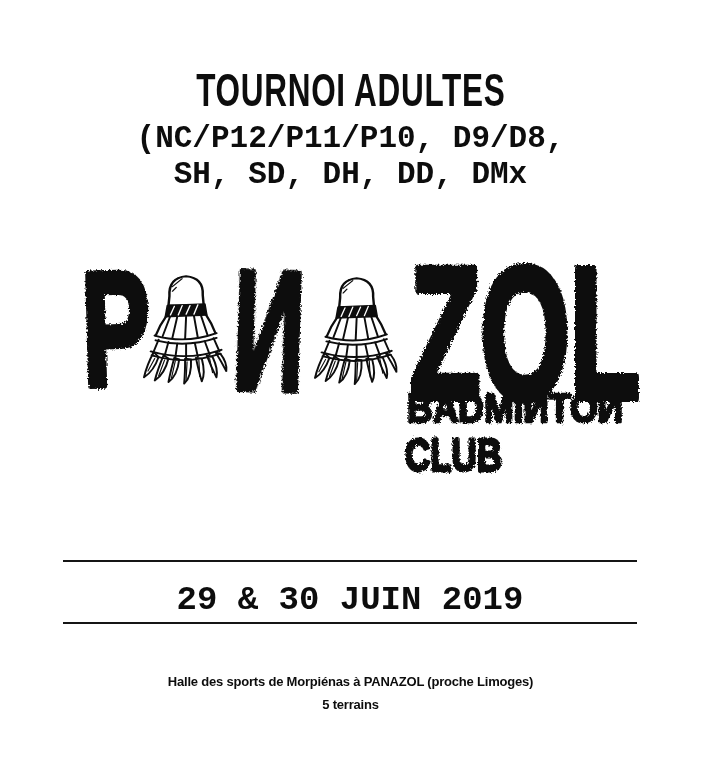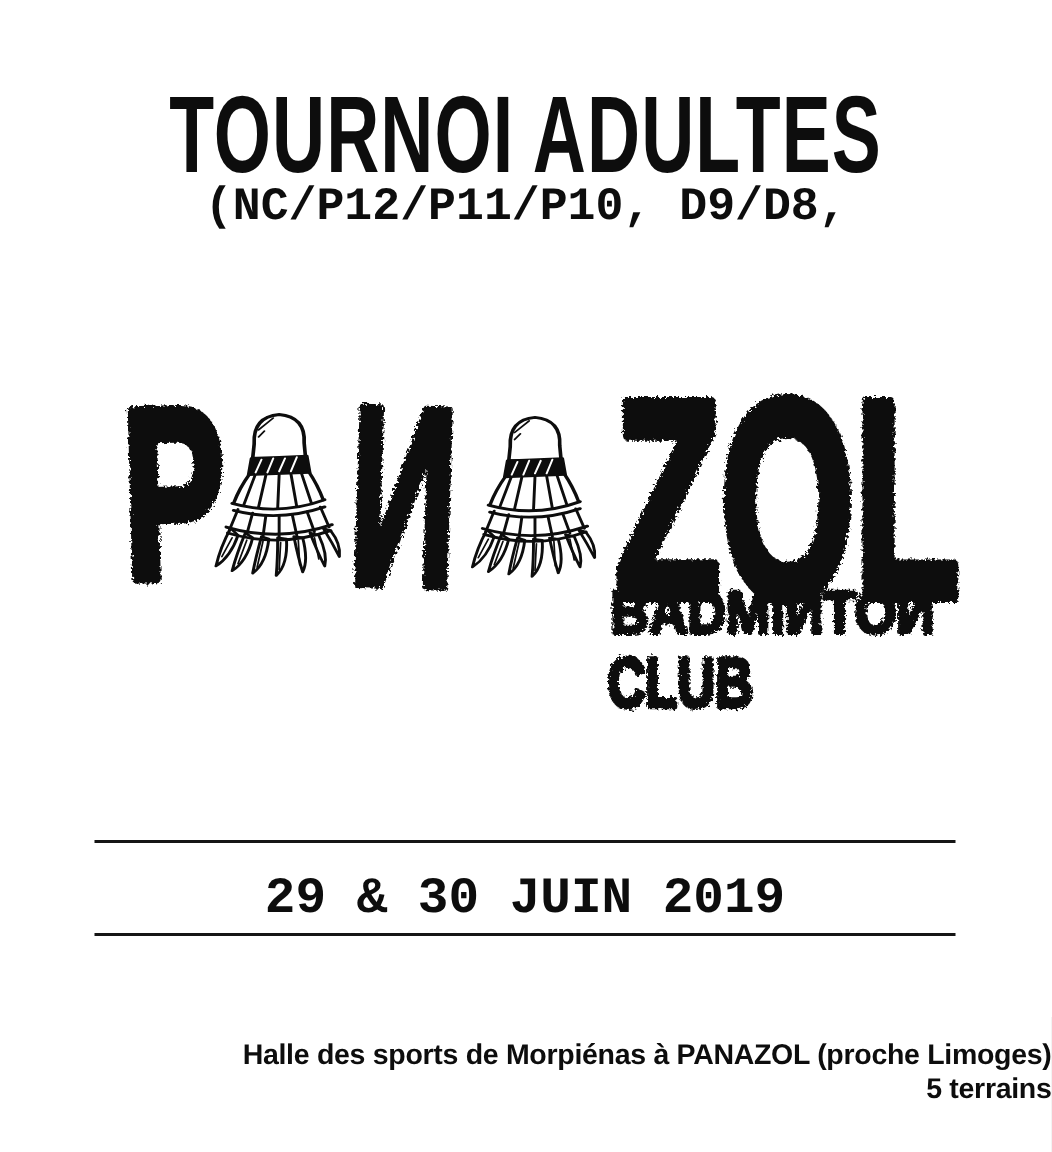--- a/index.html
+++ b/index.html
@@ -12,21 +12,21 @@
     color: #0d0d0d;
     overflow: hidden;
     font-family: "Liberation Sans", sans-serif;
   }
   
   .title {
     position: absolute;
     top: 66px; left: 0; width: 100%;
     text-align: center;
     font-weight: 700;
-    font-size: 70px;
+    font-size: 45px;
     line-height: 46px;
     white-space: nowrap;
     letter-spacing: 1px;
   }
   .title-inner {
     display: inline-block;
     transform: scale(0.70, 1.04);
     transform-origin: center top;
   }
   
@@ -63,39 +63,39 @@
     display: flex; align-items: center; justify-content: center;
     font-family: "Liberation Mono", "DejaVu Sans Mono", monospace;
     font-weight: 700;
     font-size: 34px;
     white-space: nowrap;
   }
   
   .footer {
     position: absolute;
     top: 670px; left: 0; width: 100%;
-    text-align: right;
+    text-align: center;
     font-weight: 700;
-    font-size: 19px;
+    font-size: 13px;
     line-height: 23px;
     letter-spacing: -0.2px;
-    margin-top: 22px;
   }
 </style>
 </head>
 <body>
 
 <div class="poster">
 
   <div class="title">
     <span class="title-inner">TOURNOI ADULTES</span>
   </div>
 
   <div class="cats">
     <div>(NC/P12/P11/P10, D9/D8,</div>
+    <div>SH, SD, DH, DD, DMx</div>
   </div>
 
   <svg class="logo-svg" width="584" height="232" viewBox="0 0 584 232">
     <defs>
       <filter id="roughen" x="-8%" y="-8%" width="116%" height="116%">
         <feTurbulence type="fractalNoise" baseFrequency="0.55" numOctaves="2" result="n"></feTurbulence>
         <feDisplacementMap in="SourceGraphic" in2="n" scale="5"></feDisplacementMap>
       </filter>
       <g id="shuttle-def" stroke="#0d0d0d" stroke-width="2" fill="none" stroke-linejoin="round" stroke-linecap="round">
 

